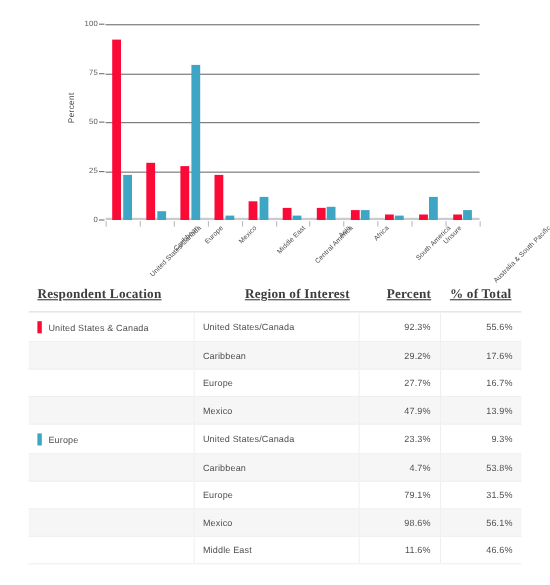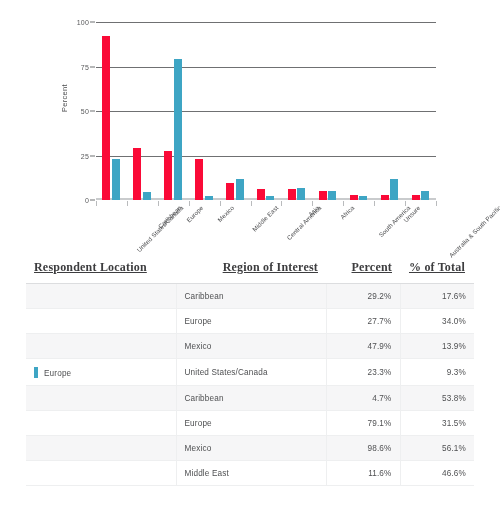--- a/index.html
+++ b/index.html
@@ -245,31 +245,37 @@
     <table id="data-table">
       <thead>
         <tr>
           <th class="col-loc">Respondent Location</th>
           <th class="col-region">Region of Interest</th>
           <th class="col-pct">Percent</th>
           <th class="col-total">% of Total</th>
         </tr>
       </thead>
       <tbody id="table-body">
+          <tr class="group-start">
+            <td class="c-loc"><span class="legend-swatch sw-red"></span><span>United States &amp; Canada</span></td>
+            <td class="c-region">United States/Canada</td>
+            <td class="c-pct">92.3%</td>
+            <td class="c-total">55.6%</td>
+          </tr>
           <tr class="stripe">
             <td class="c-loc"><span></span></td>
             <td class="c-region">Caribbean</td>
             <td class="c-pct">29.2%</td>
             <td class="c-total">17.6%</td>
           </tr>
           <tr>
             <td class="c-loc"><span></span></td>
             <td class="c-region">Europe</td>
             <td class="c-pct">27.7%</td>
-            <td class="c-total">34.0%</td>
+            <td class="c-total">16.7%</td>
           </tr>
           <tr class="stripe">
             <td class="c-loc"><span></span></td>
             <td class="c-region">Mexico</td>
             <td class="c-pct">47.9%</td>
             <td class="c-total">13.9%</td>
           </tr>
           <tr class="group-start">
             <td class="c-loc"><span class="legend-swatch sw-blue"></span><span>Europe</span></td>
             <td class="c-region">United States/Canada</td>

